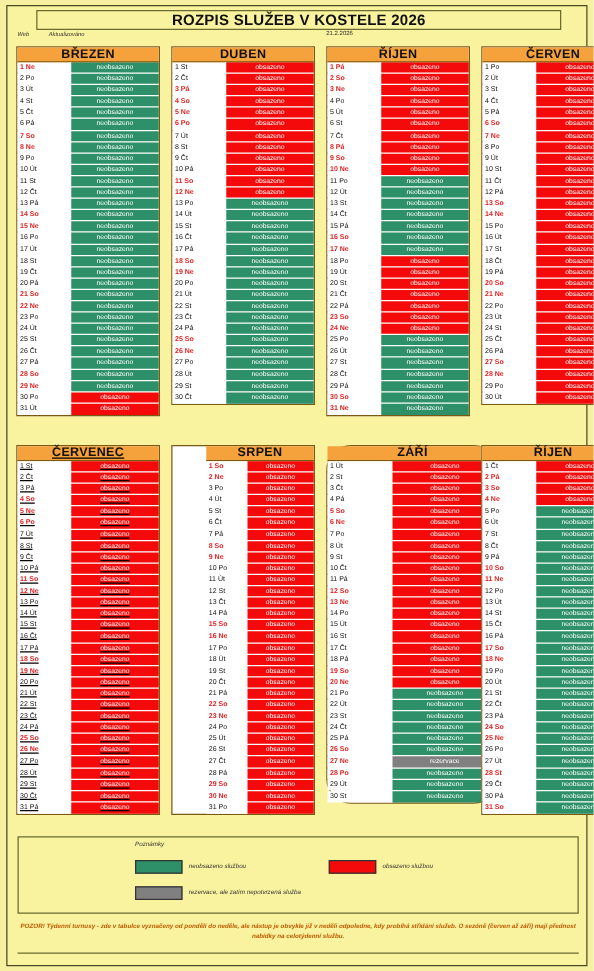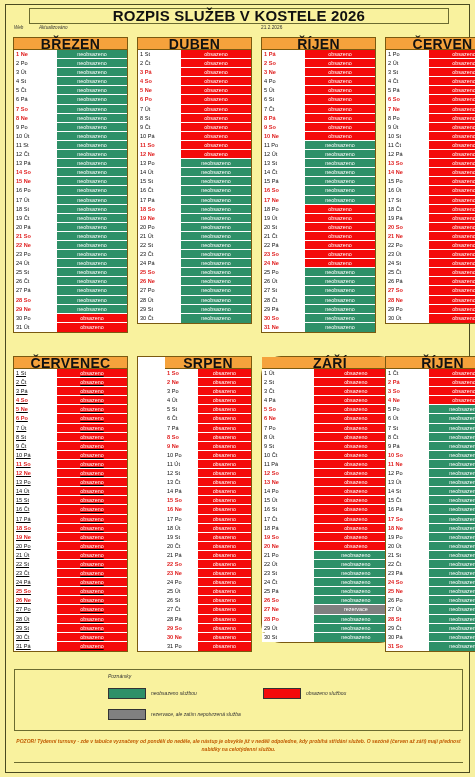--- a/index.html
+++ b/index.html
@@ -24,21 +24,21 @@
   }
   .title-bar {
     position: absolute;
     left: 23px; top: 3px;
     width: 420px; height: 16px;
     border: 1px solid #6b6b30;
     background: #f9f29e;
     text-align: center;
   }
   .title-bar .t {
-    font-size: 15px;
+    font-size: 12px;
     font-weight: bold;
     letter-spacing: 0.2px;
     color: #111;
     line-height: 14px;
     display: block;
   }
   .meta {
     position: absolute;
     top: 20px;
     font-size: 4.6px;
@@ -54,21 +54,21 @@
     position: absolute;
     border: 1px solid #7a5a10;
     background: #ffffff;
   }
   .month-head {
     height: 12px;
     background: #f5a23c;
     border-bottom: 1px solid #7a5a10;
     text-align: center;
     font-weight: bold;
-    font-size: 14px;
+    font-size: 10px;
     line-height: 12px;
     color: #111;
     letter-spacing: 0.3px;
   }
   .rows { position: relative; }
   .row {
     display: flex;
     height: 9.1px;
     line-height: 9.1px;
     border-bottom: 0.5px solid rgba(255,255,255,0.25);

